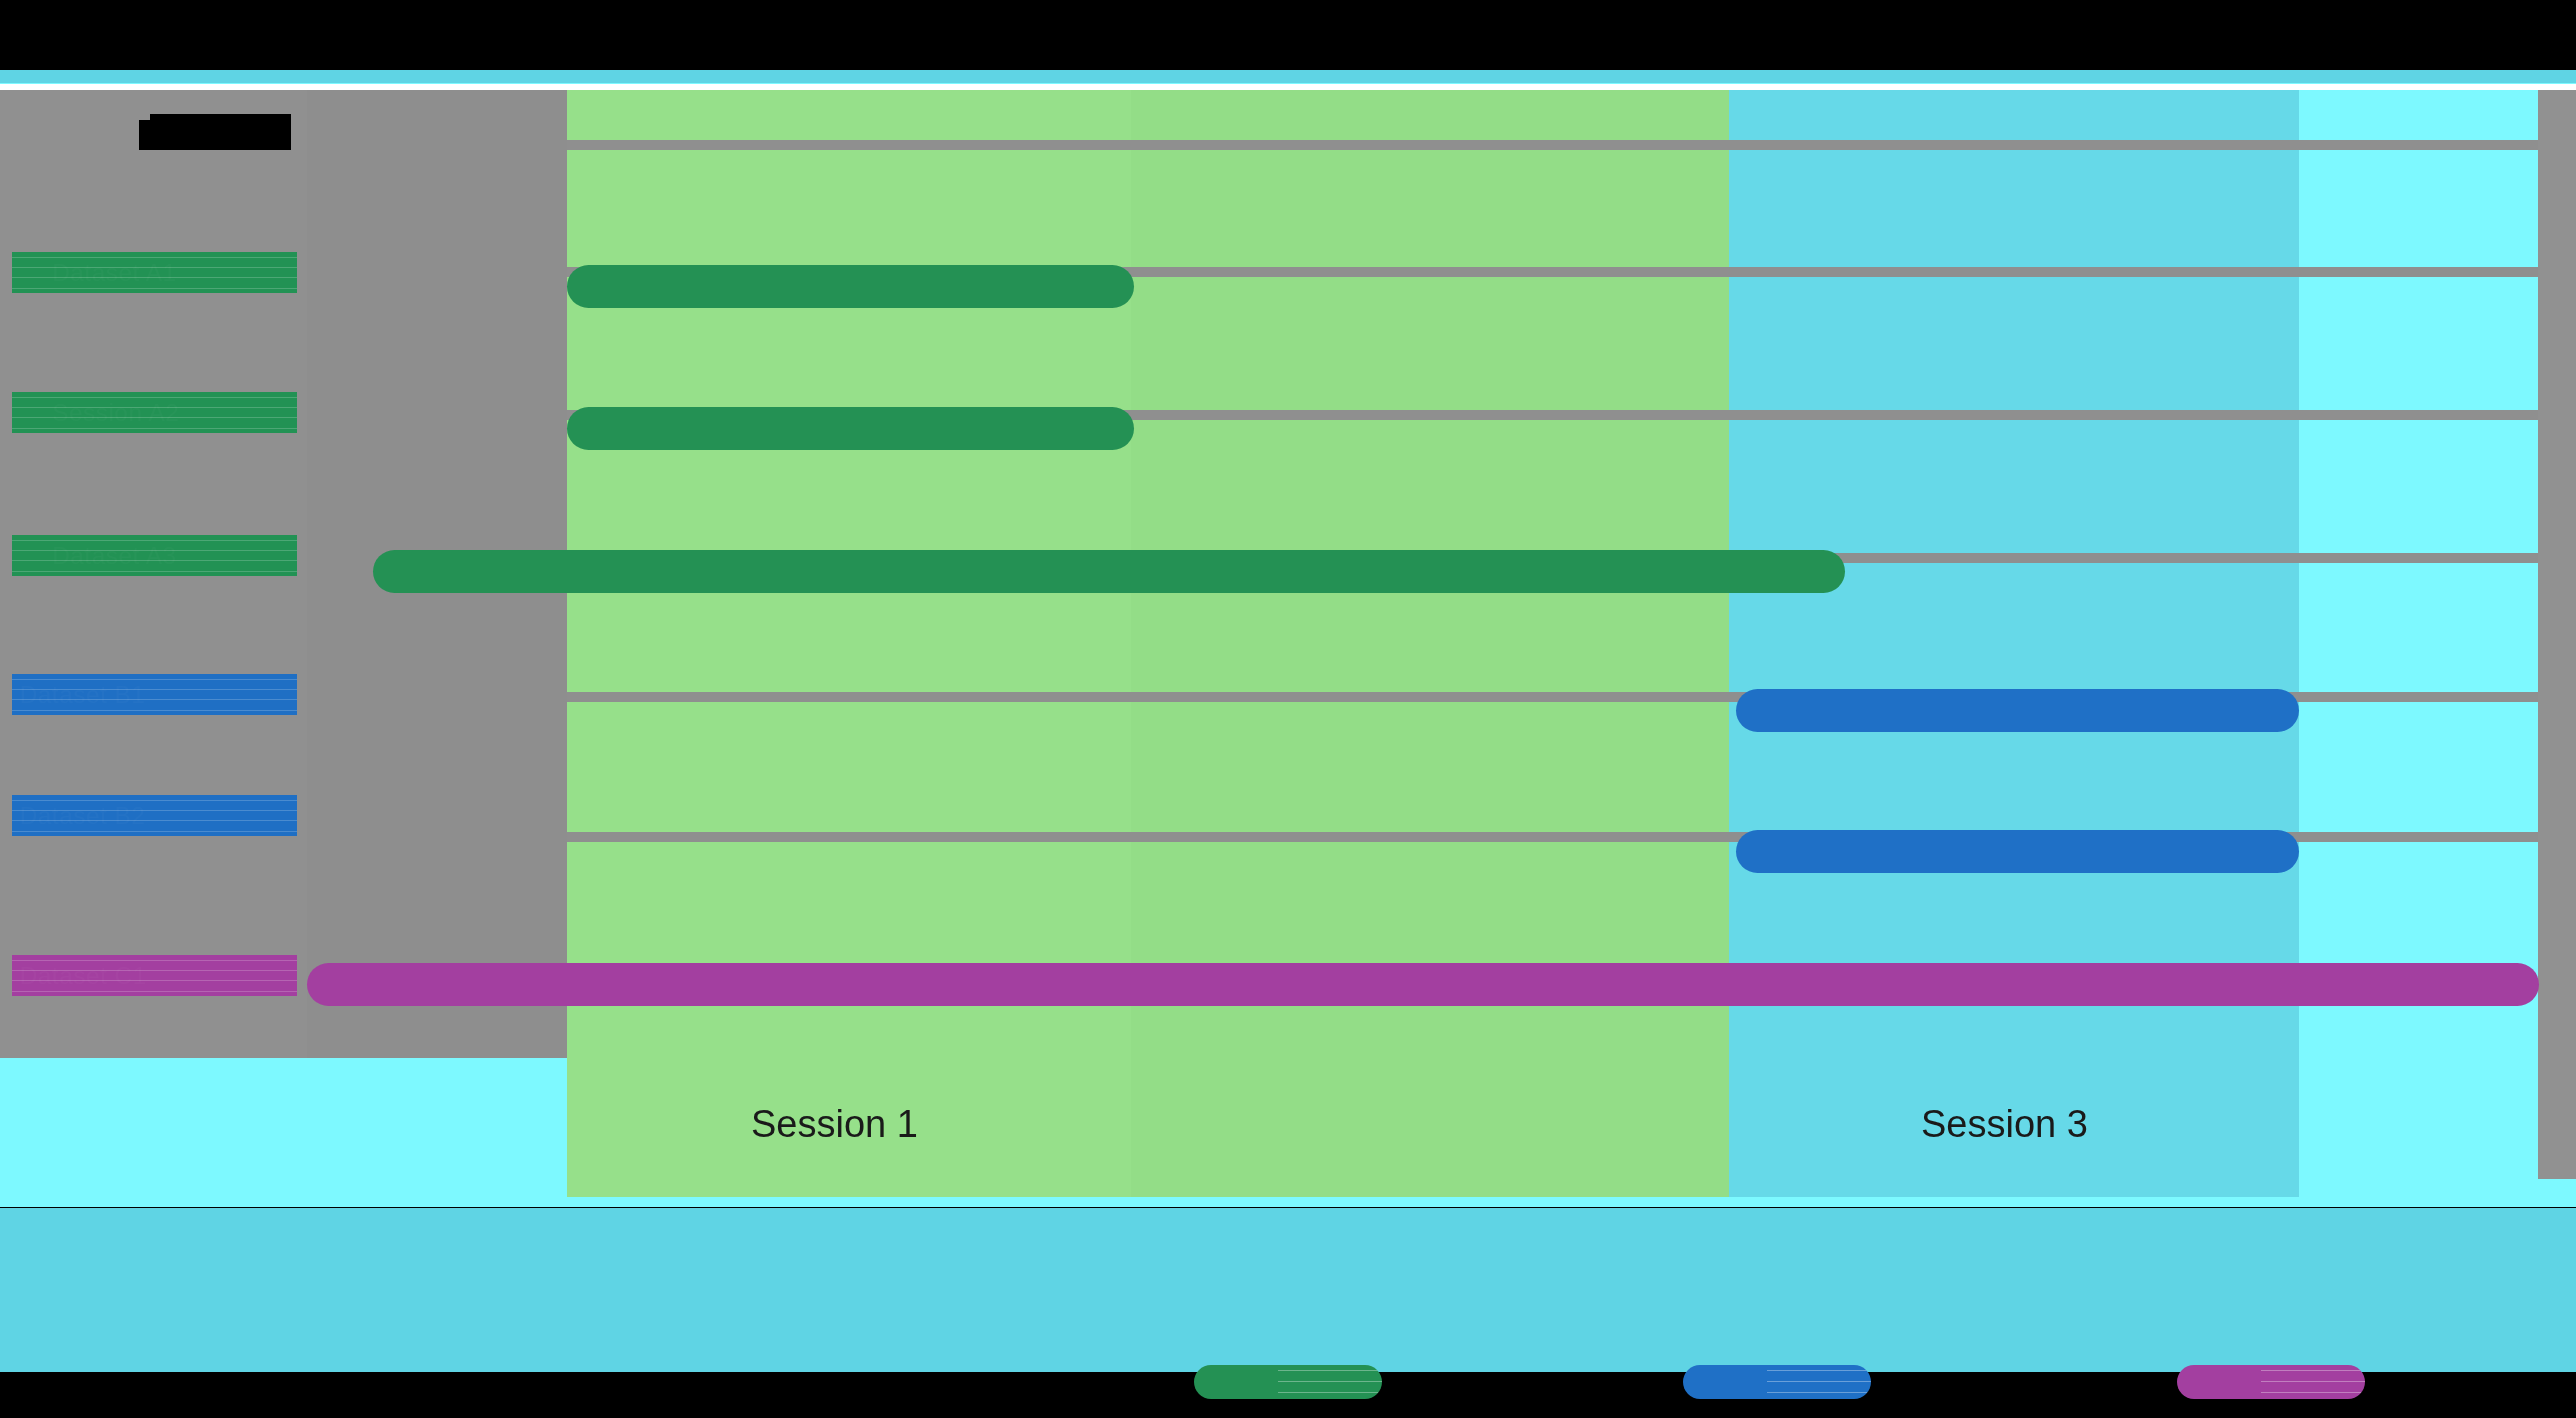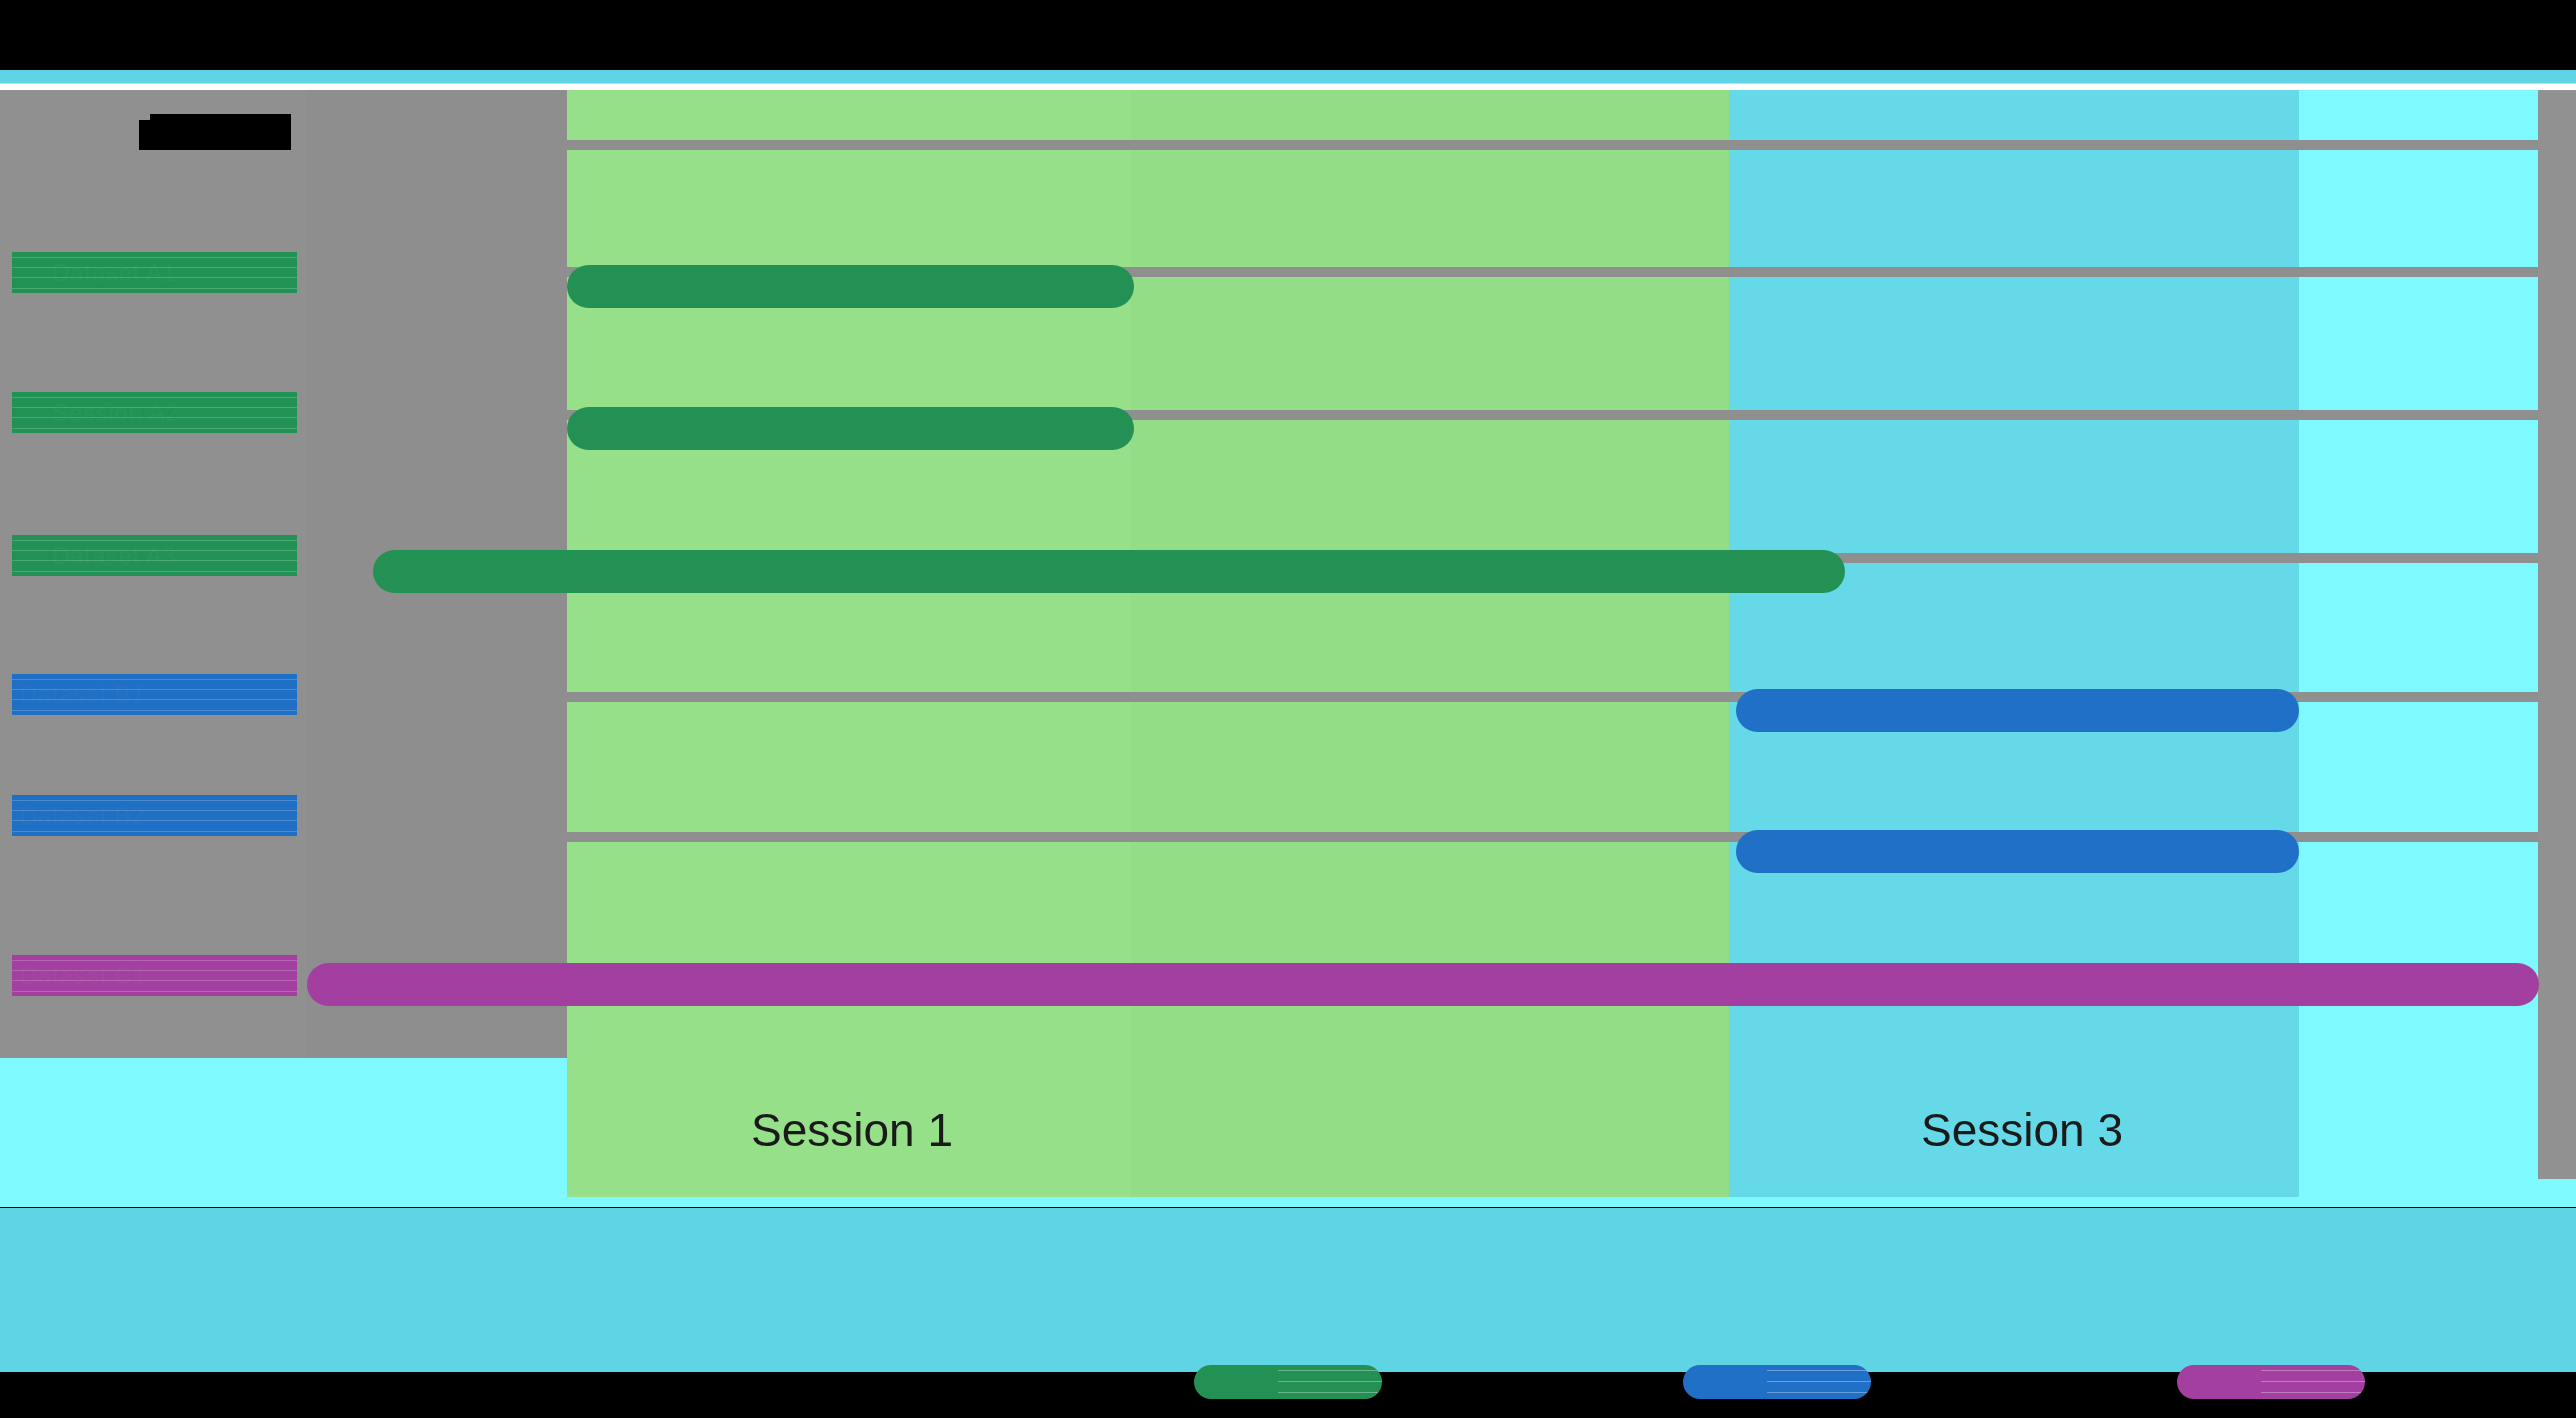--- a/index.html
+++ b/index.html
@@ -113,21 +113,21 @@
   .bar{
     position:absolute; height:43px; border-radius:21.6px;
   }
   .bar-green  { background:#249154; }
   .bar-blue   { background:#1f70c6; }
   .bar-magenta{ background:#a33fa0; }
 
   
   .session-cap{
     position:absolute;
-    font-size:46px;
+    font-size:38px;
     color:#1a1a1a;
     white-space:nowrap;
   }
 
   
   .bottom-teal{
     position:absolute; left:0; top:1208px; width:2576px; height:164px;
     background:#5fd4e4;
   }
   .bottom-letterbox{

